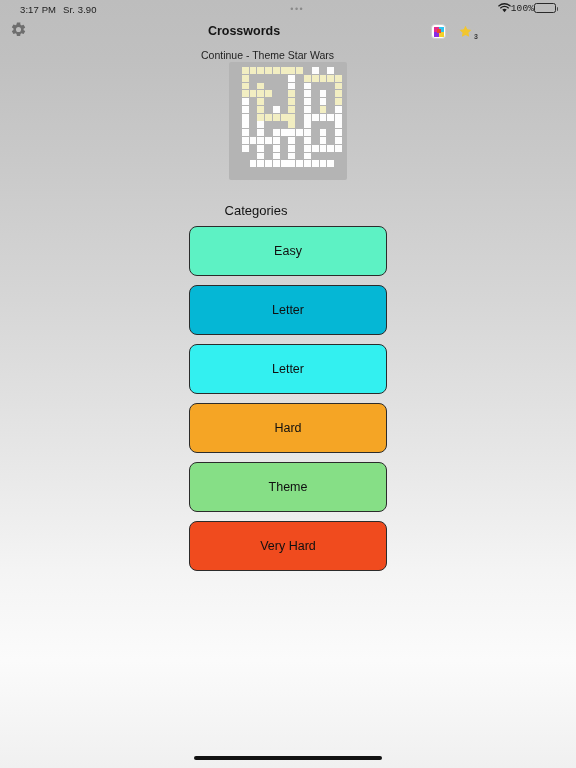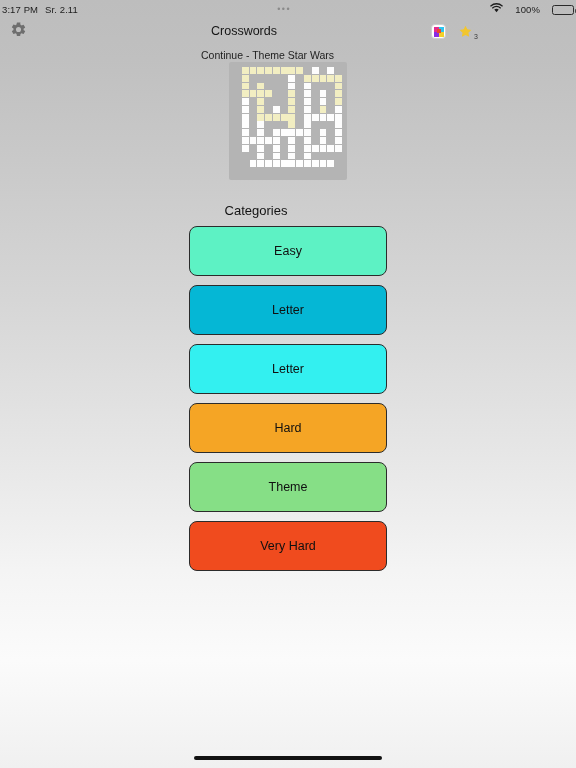--- a/index.html
+++ b/index.html
@@ -22,33 +22,33 @@
   }
 
   
   #status-bar {
     position: absolute;
     top: 0; left: 0;
     width: 576px;
     height: 18px;
     display: flex;
     align-items: center;
-    padding: 0 2px;
+    padding: 0 20px;
     font-size: 9.5px;
     color: #1d1d1d;
     letter-spacing: 0.1px;
   }
   .sb-left { display: flex; align-items: center; gap: 7px; }
   .sb-center {
     flex: 1;
     display: flex;
     justify-content: center;
     align-items: center;
   }
-  .sb-right { display: flex; align-items: flex-end; gap: 12px; }
+  .sb-right { display: flex; align-items: flex-start; gap: 0; font-family: Liberation Mono, monospace; }
 
   .dots-grabber {
     letter-spacing: 1.5px;
     color: #8a8a8a;
     font-size: 9px;
     line-height: 1;
   }
 
   .wifi-icon { display: block; }
   .battery {
@@ -74,20 +74,21 @@
 
   
   #nav-bar {
     position: absolute;
     top: 18px; left: 0;
     width: 488px;
     height: 26px;
     display: flex;
     align-items: center;
     padding: 0 10px;
+    font-weight: bold;
   }
   #nav-title {
     position: absolute;
     left: 0; right: 0;
     text-align: center;
     font-size: 12.5px;
     color: #151515;
     pointer-events: none;
   }
   .nav-right {
@@ -189,21 +190,21 @@
   }
 </style>
 </head>
 <body>
 
 <div id="screen">
 
   <div id="status-bar">
     <div class="sb-left">
       <span>3:17 PM</span>
-      <span>Sr. 2.11</span>
+      <span>Sr. 3.90</span>
     </div>
 
     <div class="sb-center">
       <span class="dots-grabber">•••</span>
     </div>
 
     <div class="sb-right">
       <span class="wifi-icon">
         <svg width="13" height="10" viewBox="0 0 13 10">
           <path d="M6.5 9.2 L4.3 6.6 a3.4 3.4 0 0 1 4.4 0 Z" fill="#1d1d1d"></path>

